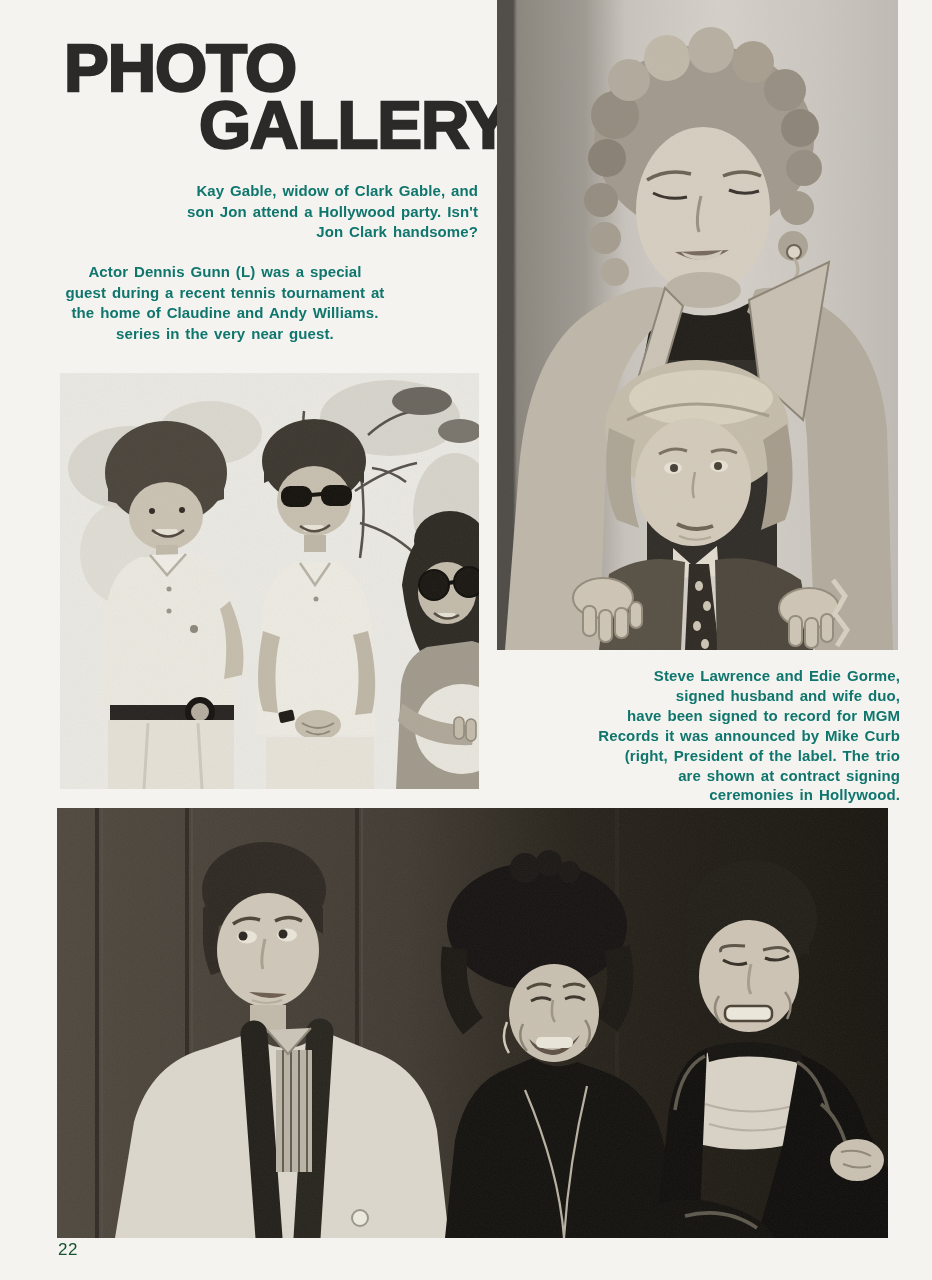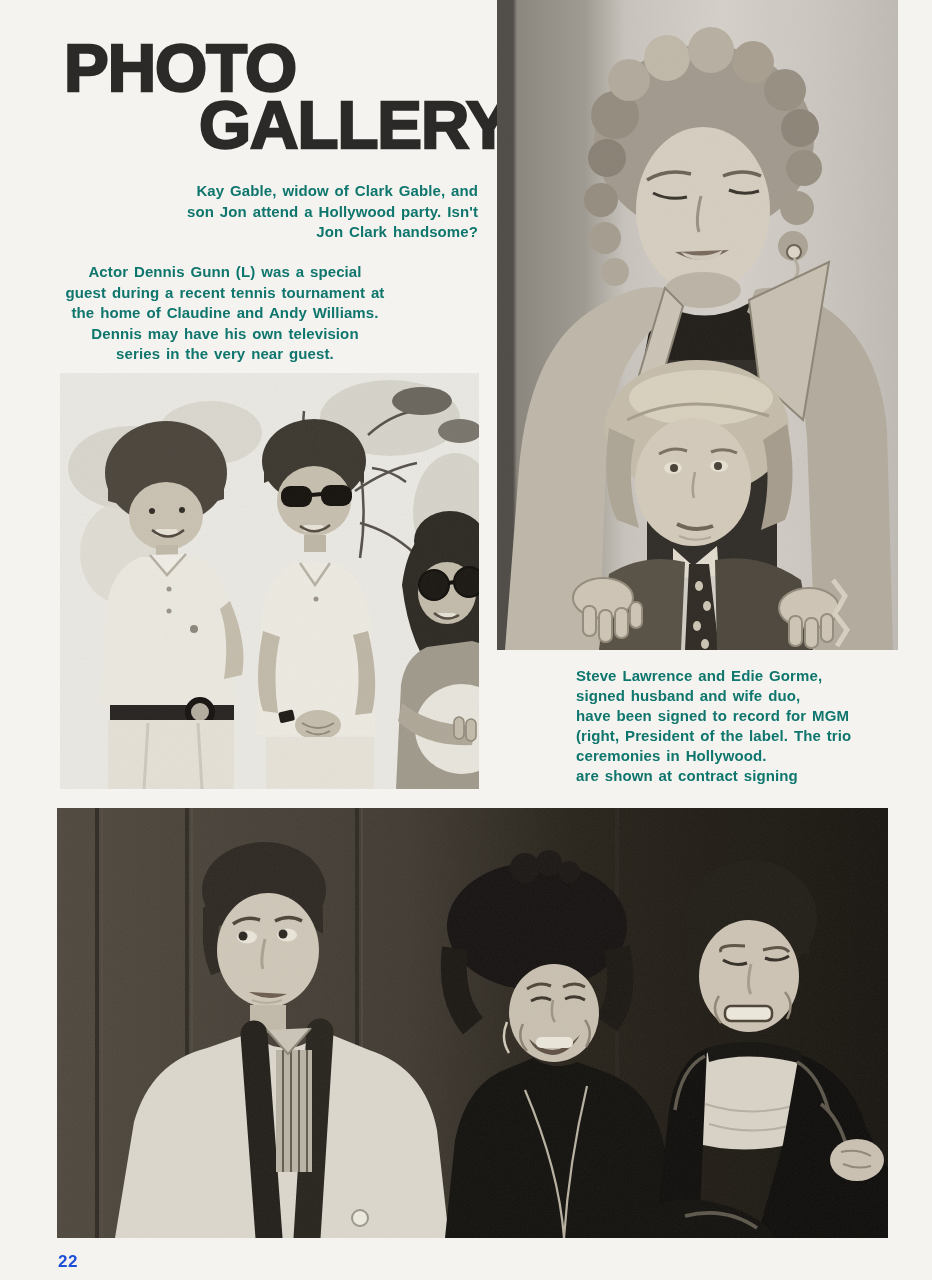--- a/index.html
+++ b/index.html
@@ -17,62 +17,62 @@
   #title-line1{left:64px;top:34px;font-size:67px;}
   #title-line2{left:199px;top:91px;font-size:67px;}
   
   .caption{
     position:absolute;color:#0f766e;font-weight:bold;
     font-size:15px;line-height:20.6px;letter-spacing:.1px;word-spacing:1.6px;
   }
   .caption .cap-line{white-space:nowrap;}
   #caption-kay{left:168px;top:181px;width:310px;text-align:right;}
   #caption-dennis{left:60px;top:262px;width:330px;text-align:center;}
-  #caption-steve{left:576px;top:666px;width:324px;text-align:left;line-height:19.9px;}
+  #caption-steve{left:576px;top:666px;width:324px;text-align:right;line-height:19.9px;}
   
   .photo{position:absolute;overflow:hidden;}
   .photo svg{display:block;width:100%;height:100%;}
   #photo-kay-gable{left:497px;top:0;width:401px;height:650px;}
   #photo-tennis{left:60px;top:373px;width:419px;height:416px;}
   #photo-signing{left:57px;top:808px;width:831px;height:430px;}
   
   #page-number{
     position:absolute;left:58px;top:1240px;
-    font-size:17px;font-weight:bold;color:#1d4ed8;letter-spacing:.5px;margin-top:12px;
+    font-size:17px;font-weight:normal;color:#14532d;letter-spacing:.5px;
   }
 </style>
 </head>
 <body>
 
 <div id="page">
 
   <div class="headline" id="title-line1">PHOTO</div>
   <div class="headline" id="title-line2">GALLERY</div>
 
   <div class="caption" id="caption-kay">
     <div class="cap-line">Kay Gable, widow of Clark Gable, and</div>
     <div class="cap-line">son Jon attend a Hollywood party. Isn't</div>
     <div class="cap-line">Jon Clark handsome?</div>
   </div>
 
   <div class="caption" id="caption-dennis">
     <div class="cap-line">Actor Dennis Gunn (L) was a special</div>
     <div class="cap-line">guest during a recent tennis tournament at</div>
     <div class="cap-line">the home of Claudine and Andy Williams.</div>
-    <div class="cap-line">Dennis may have his own television</div>
     <div class="cap-line">series in the very near guest.</div>
   </div>
 
   <div class="caption" id="caption-steve">
     <div class="cap-line">Steve Lawrence and Edie Gorme,</div>
     <div class="cap-line">signed husband and wife duo,</div>
     <div class="cap-line">have been signed to record for MGM</div>
+    <div class="cap-line">Records it was announced by Mike Curb</div>
     <div class="cap-line">(right, President of the label.  The trio</div>
+    <div class="cap-line">are shown at contract signing</div>
     <div class="cap-line">ceremonies in Hollywood.</div>
-    <div class="cap-line">are shown at contract signing</div>
   </div>
 
   <figure class="photo" id="photo-kay-gable" style="margin:0" aria-label="Kay Gable with son Jon Clark at a Hollywood party">
     <svg viewBox="0 0 401 650" preserveAspectRatio="none">
       <defs>
         <linearGradient id="bgA" x1="0" y1="0" x2="1" y2="0">
           <stop offset="0" stop-color="#4e4a45"></stop>
             <stop offset="0.04" stop-color="#4e4a45"></stop>
           <stop offset="0.05" stop-color="#8a857d"></stop>
             <stop offset="0.22" stop-color="#a09b92"></stop>

